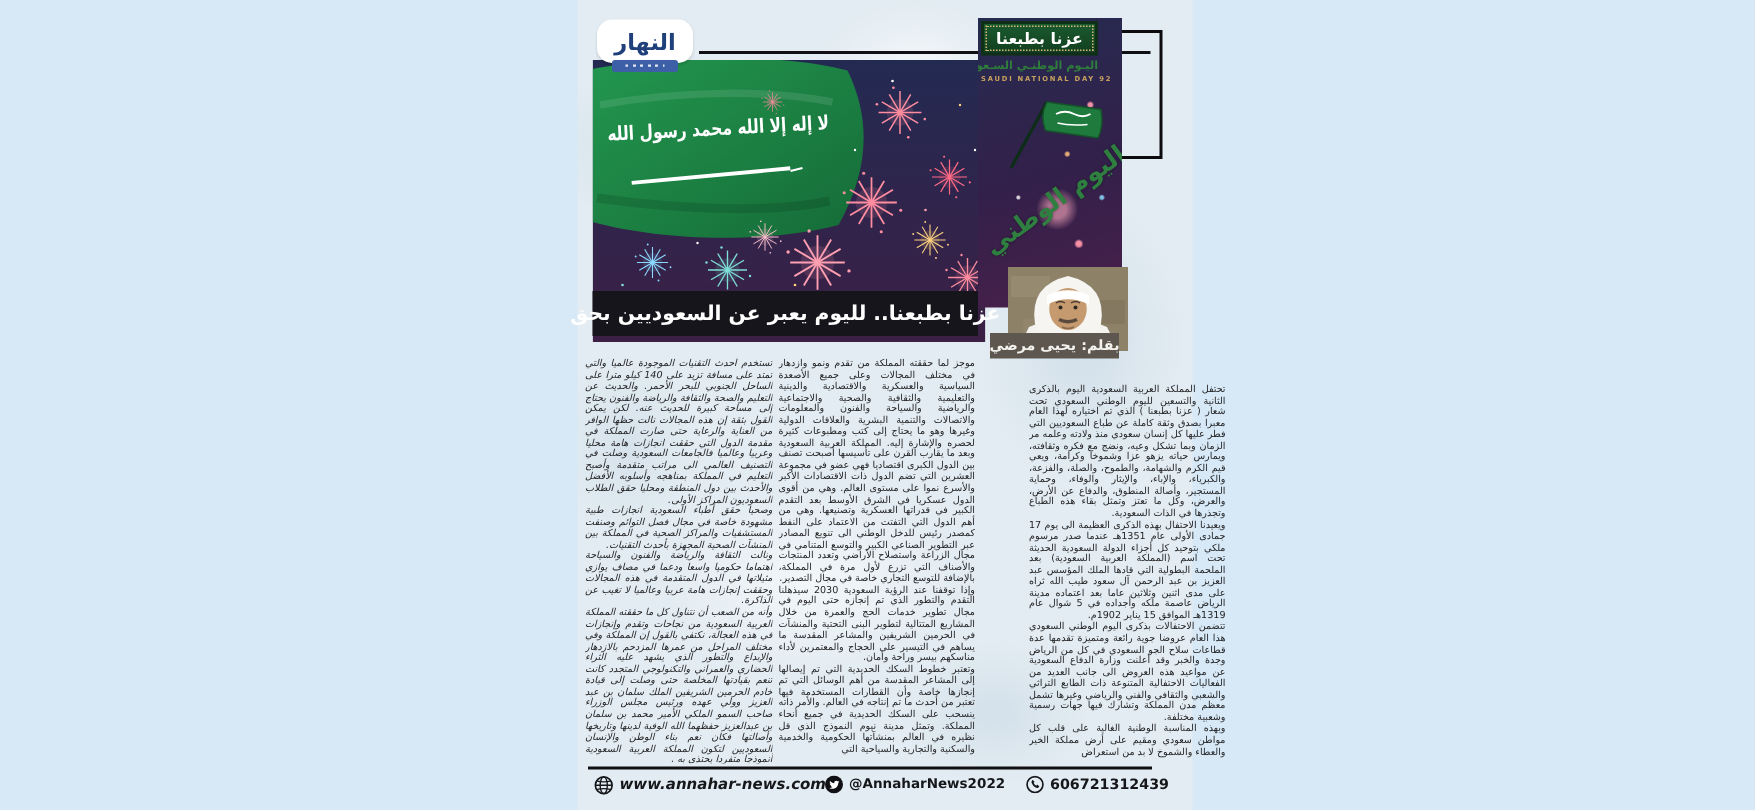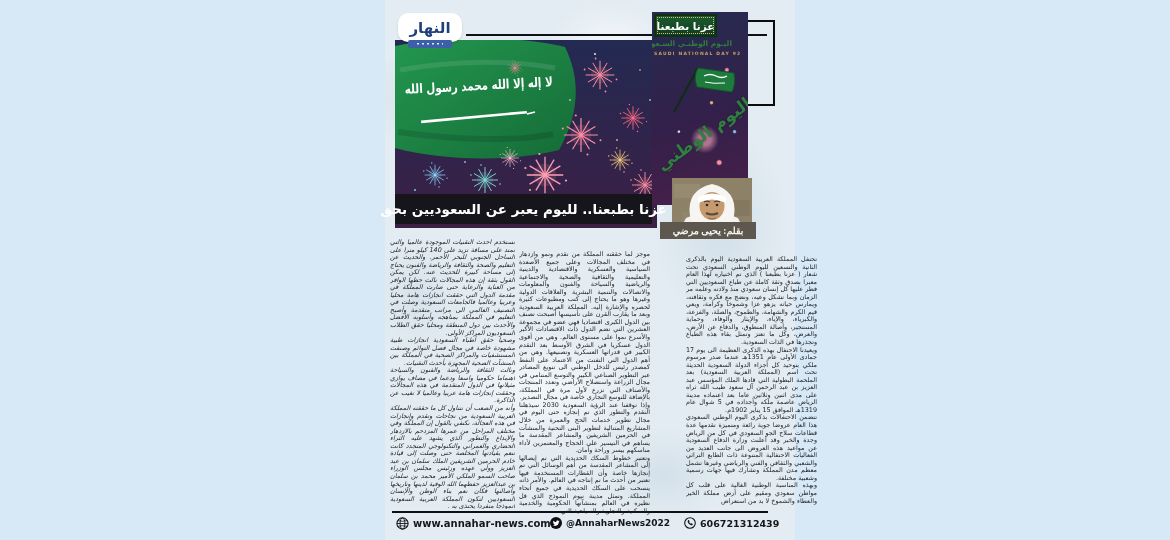--- a/index.html
+++ b/index.html
@@ -36,48 +36,48 @@
   .nd-card{left:652px;top:12px;width:96px;height:193px;z-index:3;overflow:hidden;
     background-image:
       radial-gradient(circle at 78% 30%, rgba(255,150,170,.95) 0 1.2px, transparent 2.6px),
       radial-gradient(circle at 62% 47%, rgba(255,195,125,.85) 0 1px, transparent 2.2px),
       radial-gradient(circle at 86% 62%, rgba(140,220,255,.85) 0 1px, transparent 2.2px),
       radial-gradient(circle at 70% 78%, rgba(255,150,170,.95) 0 1.6px, transparent 3.2px),
       radial-gradient(circle at 42% 88%, rgba(255,120,145,.9) 0 1.2px, transparent 2.6px),
       radial-gradient(circle at 28% 62%, rgba(255,255,255,.8) 0 .8px, transparent 1.8px),
       radial-gradient(circle at 55% 66%, rgba(255,170,190,.6) 0 6px, transparent 14px),
       linear-gradient(165deg,#262b50 0%,#33204a 55%,#49204a 100%);}
-  .nd-banner{position:absolute;left:2px;top:2px;width:63px;height:23px;
+  .nd-banner{position:absolute;left:2px;top:2px;width:78px;height:23px;
     background:linear-gradient(#1a5a2f,#123f1f);border:2px solid #0d3017;
     outline:1px dotted #d8b877;outline-offset:-4px;box-sizing:border-box;
     display:flex;align-items:center;justify-content:center;}
   .nd-banner span{color:#fff;font-weight:bold;font-size:10.5px;direction:rtl;white-space:nowrap;}
   .nd-title-ar{position:absolute;left:2px;top:27px;width:78px;text-align:center;color:#2e7d3a;
     font-size:7.5px;font-weight:bold;direction:rtl;white-space:nowrap;}
   .nd-title-en{position:absolute;left:2px;top:39px;width:78px;text-align:center;color:#c9a25e;
     font-size:4.5px;letter-spacing:1.2px;font-weight:bold;white-space:nowrap;}
   .nd-flag{position:absolute;left:14px;top:48px;}
   .nd-calligraphy{position:absolute;left:-4px;top:112px;color:#2f8040;font-weight:bold;
     font-size:17px;direction:rtl;transform:rotate(-36deg);white-space:nowrap;
     text-shadow:0 0 2px rgba(0,0,0,.4);}
   
   .author-photo{left:672px;top:178px;width:80px;height:56px;z-index:5;overflow:hidden;}
-  .byline{left:660px;top:222px;width:96px;height:17px;background:#5d574f;z-index:6;
-    display:flex;align-items:center;justify-content:center;font-family:Liberation Serif, serif;}
+  .byline{left:660px;top:222px;width:86px;height:17px;background:#5d574f;z-index:6;
+    display:flex;align-items:center;justify-content:center;}
   .byline span{color:#f4f2ee;font-size:9.5px;font-weight:bold;direction:rtl;white-space:nowrap;}
   
   .col{position:absolute;direction:rtl;text-align:justify;color:#1d1d1f;
     font-size:6.4px;line-height:7.55px;white-space:pre-line;z-index:1;}
   .col-right{left:686px;top:256px;width:131px;height:253px;overflow:hidden;}
-  .col-middle{left:519px;top:251px;width:131px;height:270px;overflow:hidden;}
+  .col-middle{left:519px;top:239px;width:131px;height:270px;overflow:hidden;}
   .col-left{left:390px;top:239px;width:125px;height:270px;overflow:hidden;font-style:italic;}
   
   .footer-rule{left:392px;top:511px;width:376px;height:2px;background:#101014;}
   .f-item{position:absolute;top:515px;height:16px;display:flex;align-items:center;gap:4px;color:#15171a;}
-  .f-web{left:396px;font-size:10px;font-weight:bold;}
+  .f-web{left:396px;font-size:10px;font-weight:bold;font-style:italic;}
   .f-tw{left:550px;font-size:9px;font-weight:bold;}
   .f-wa{left:684px;font-size:9.5px;font-weight:bold;}
 </style>
 </head>
 <body>
 
 <div class="canvas">
   <div class="paper abs"></div>
 
   <div class="logo-box abs">

